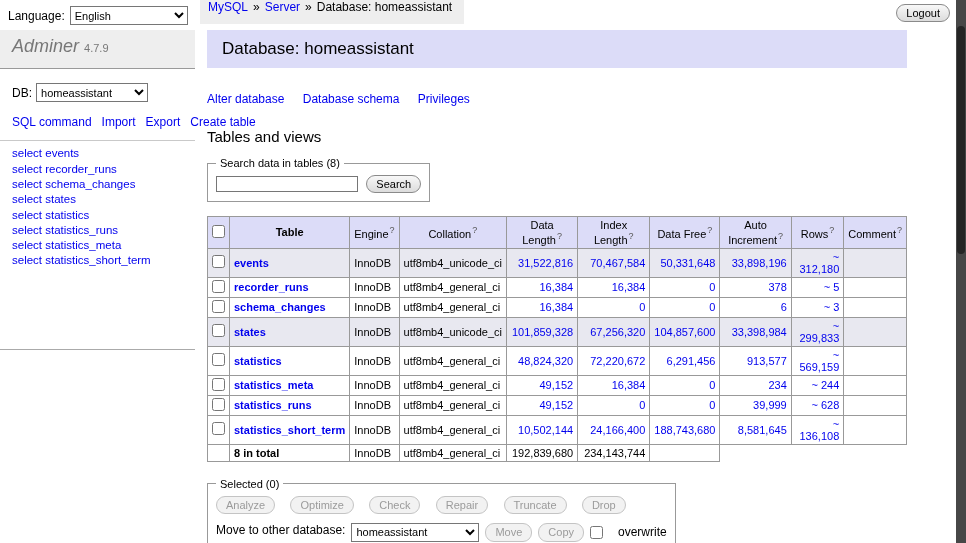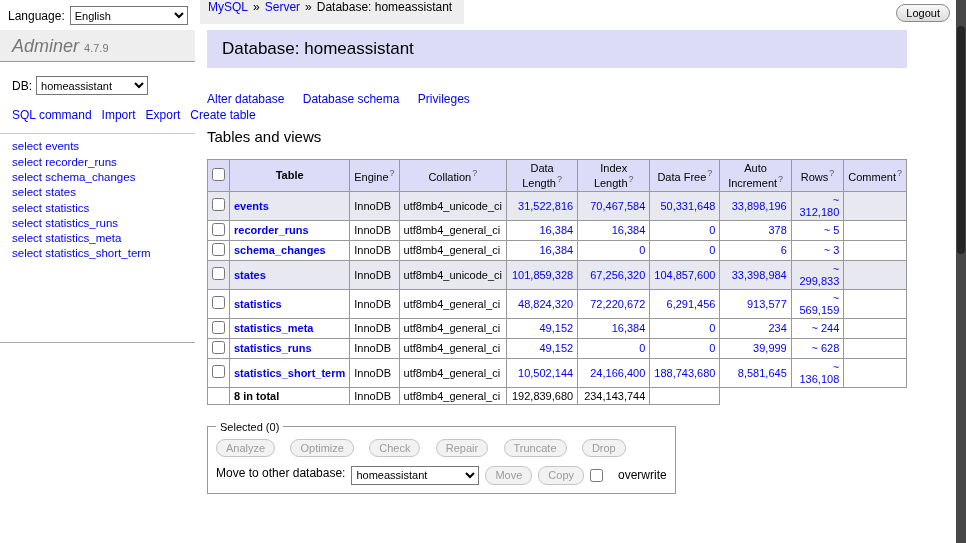--- a/index.html
+++ b/index.html
@@ -19,21 +19,21 @@
   input[type=text]{font-family:inherit;font-size:11px;border:1px solid #767676;padding:1px 3px}
 
   .lang-row{position:absolute;top:6px;left:8px}
   .lang-row select{width:118px;margin-left:5px}
 
   .breadcrumb{position:absolute;top:0;left:200px;height:24px;display:flex;gap:5px;background:var(--band);padding:0 12px 0 8px;white-space:nowrap}
 
   .logout-wrap{position:absolute;top:4px;right:16px}
 
   .sidebar{position:absolute;top:30px;left:0;width:195px}
-  .brand{background:var(--band);border-bottom:1px solid var(--border);padding:6px 12px 4px}
+  .brand{background:var(--band);border-bottom:1px solid var(--border);padding:6px 12px 11px}
   .brand-name{font-style:italic;color:#777;font-size:18px}
   .brand-ver{color:#777;font-size:11px;margin-left:5px}
   .db-row{padding:14px 12px 12px}
   .db-row select{width:112px;margin-left:4px}
   .sb-links{padding:0 12px 10px;line-height:1.35}
   .sb-links a{margin-right:10px;white-space:nowrap}
   .tables-list{list-style:none;border-top:1px solid #c9c9c9;border-bottom:1px solid #aaa;padding:6px 12px;height:210px;font-size:11.5px;line-height:1.16}
   .tables-list li{margin-bottom:2px}
 
   .content{position:absolute;top:30px;left:207px;width:700px}
@@ -121,20 +121,25 @@
   <h2 class="page-title">Database: homeassistant</h2>
 
   <div class="actions">
     <a href="#">Alter database</a>
     <a href="#">Database schema</a>
     <a href="#">Privileges</a>
   </div>
 
   <h3>Tables and views</h3>
 
+  <fieldset class="search-fs">
+    <legend>Search data in tables (8)</legend>
+    <input type="text" value="" style="">
+    <button>Search</button>
+  </fieldset>
 
   <table class="tables">
     <thead>
       <tr>
           <th class="col-check"><input type="checkbox" style=""></th>
           <th class="col-name"><span>Table</span></th>
           <th class="col-engine plain"><span>Engine</span><span class="hint">?</span></th>
           <th class="col-collation plain"><span>Collation</span><span class="hint">?</span></th>
           <th class="col-dlen plain"><span>Data Length</span><span class="hint">?</span></th>
           <th class="col-ilen plain"><span>Index Length</span><span class="hint">?</span></th>

